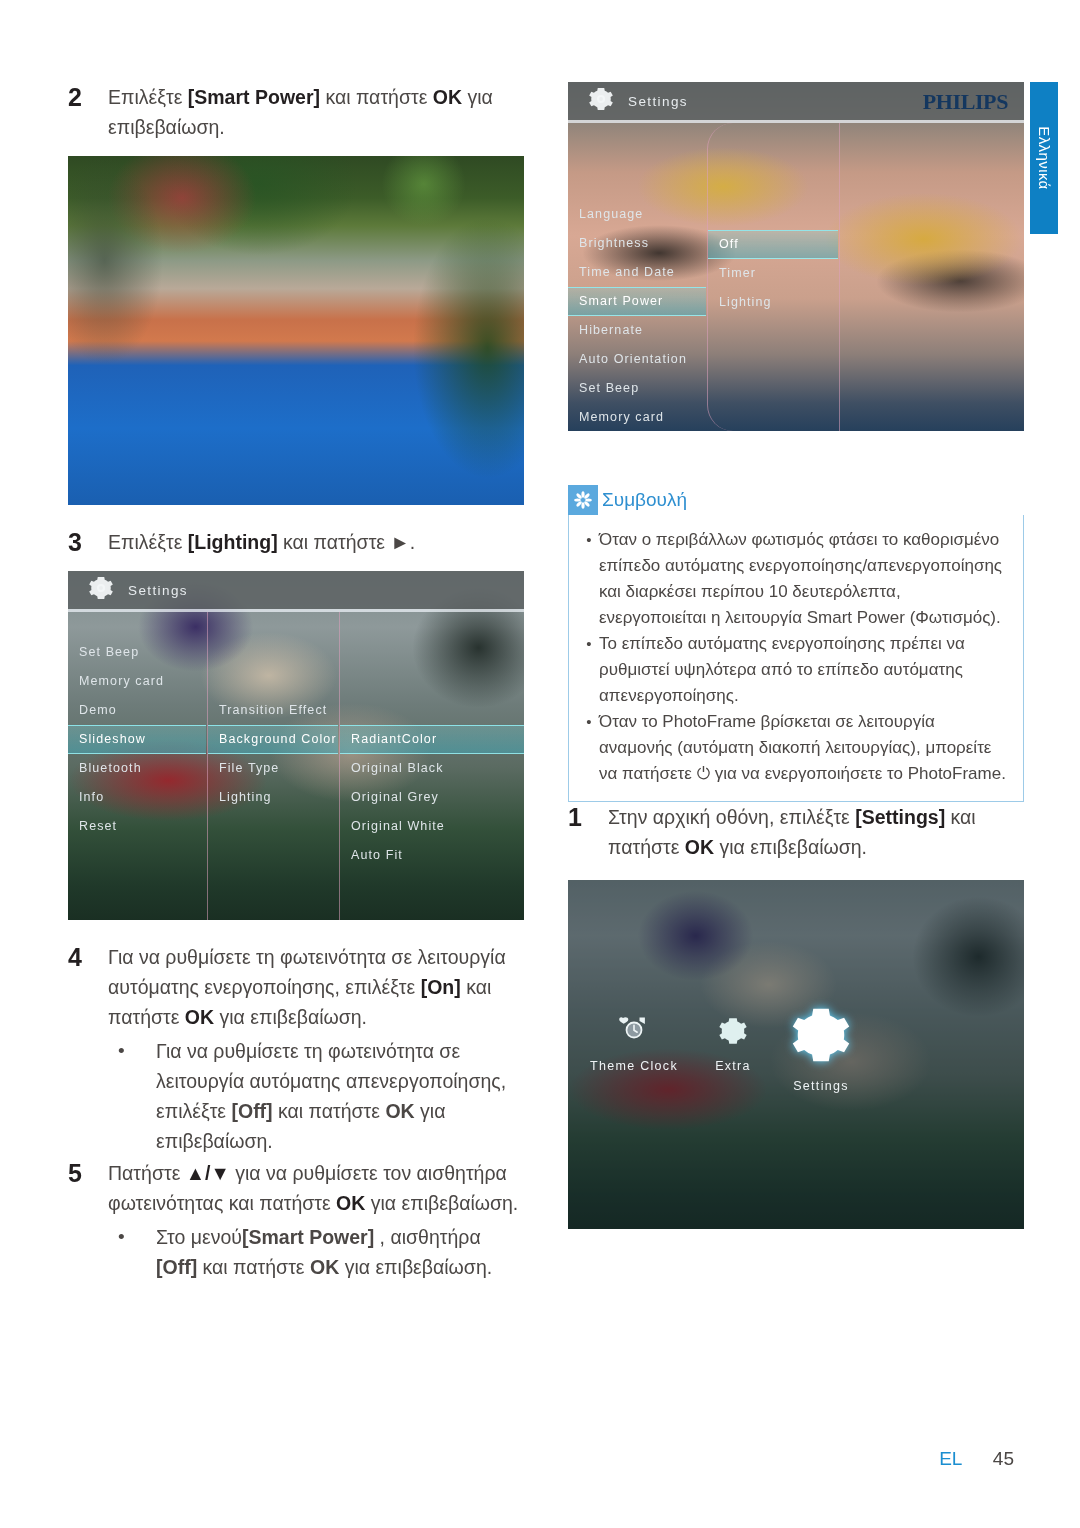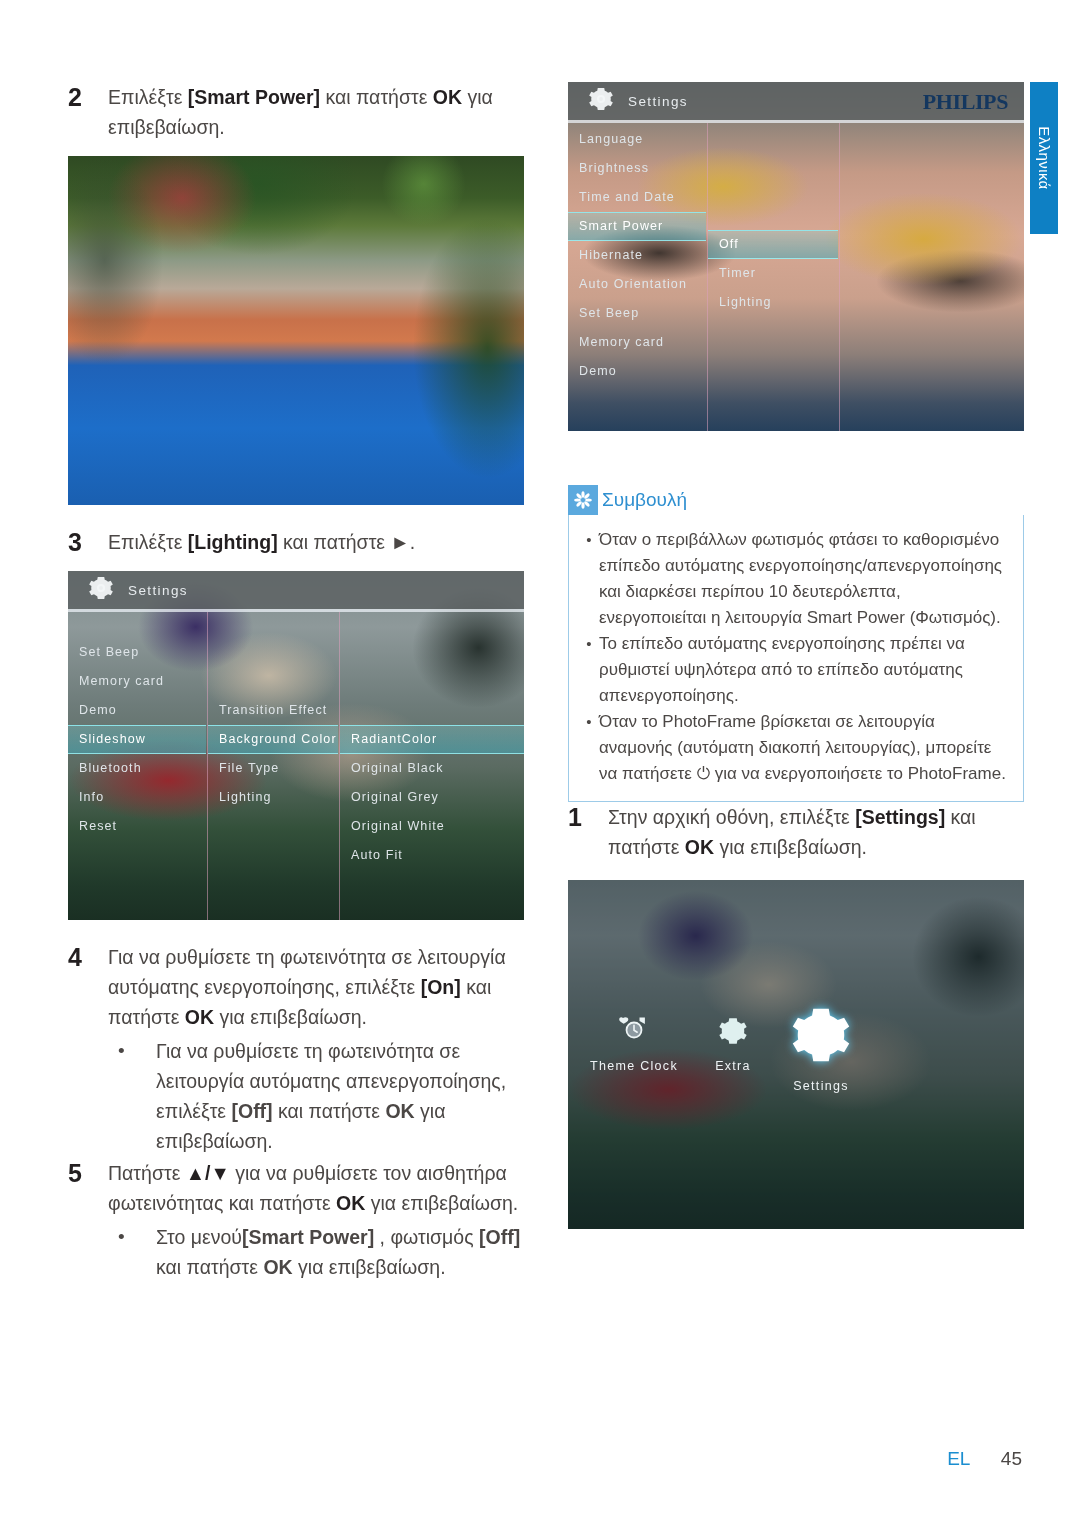--- a/index.html
+++ b/index.html
@@ -318,21 +318,21 @@
     font-size: 31px;
     line-height: 38px;
     font-weight: bold;
     margin: 0 0 24px 0;
     letter-spacing: -0.2px;
   }
 
   
   .footer {
     position: absolute;
-    left: 0; right: 0;
+    left: 0; right: 8px;
     top: 1448px;
     text-align: right;
     padding-right: 58px;
   }
   .footer .el {
     color: #1b8ed0;
     font-size: 19px;
     margin-right: 26px;
   }
   .footer .pg {
@@ -414,21 +414,21 @@
   </div>
 
   <div class="step" style="margin-top:2px;">
     <div class="step-num">5</div>
     <div class="step-body"><span>Πατήστε </span><b>▲/▼</b><span> για να ρυθμίσετε τον αισθητήρα φωτεινότητας και πατήστε </span><b>OK</b><span> για επιβεβαίωση.</span></div>
   </div>
 
 
   <div class="sub-bullet" style="margin-left:40px; margin-top:2px;">
     <div class="dot">•</div>
-    <div class="txt"><span>Στο μενού</span><b>[Smart Power]</b><span> , φωτισμός </span><b>[Off]</b><span> και πατήστε </span><b>OK</b><span> για επιβεβαίωση.</span></div>
+    <div class="txt"><span>Στο μενού</span><b>[Smart Power]</b><span> , αισθητήρα </span><b>[Off]</b><span> και πατήστε </span><b>OK</b><span> για επιβεβαίωση.</span></div>
   </div>
 
 </div>
 
 <div class="col col-right" style="top:82px;">
 
   <div class="shot">
     <div class="bg-butterfly"></div>
 
     <div class="osd-bar">
@@ -436,33 +436,33 @@
         <svg width="26" height="26" viewBox="0 0 24 24">
             <path fill="#f2f5f7" d="M12 8.2a3.8 3.8 0 1 0 0 7.6 3.8 3.8 0 0 0 0-7.6zm0 5.6a1.8 1.8 0 1 1 0-3.6 1.8 1.8 0 0 1 0 3.6z"></path>
             <path fill="#f2f5f7" d="M21 12c0-.6-.06-1.2-.17-1.76l2.1-1.5-2-3.46-2.43.95a8.9 8.9 0 0 0-3.04-1.76L15 1.8H9l-.46 2.67a8.9 8.9 0 0 0-3.04 1.76L3.07 5.28l-2 3.46 2.1 1.5C3.06 10.8 3 11.4 3 12s.06 1.2.17 1.76l-2.1 1.5 2 3.46 2.43-.95a8.9 8.9 0 0 0 3.04 1.76L9 22.2h6l.46-2.67a8.9 8.9 0 0 0 3.04-1.76l2.43.95 2-3.46-2.1-1.5c.11-.56.17-1.16.17-1.76z" opacity=".95"></path>
           </svg>
       </span>
       <span class="osd-title">Settings</span>
     </div>
     <div class="philips-logo">PHILIPS</div>
     <div class="osd-underline"></div>
 
-    <div class="menu-col menu-c1" style="padding-top:2px;">
+    <div class="menu-col menu-c1" style="padding-top:32px;margin-top:45px;">
       <div class="menu-item">Language</div>
       <div class="menu-item">Brightness</div>
       <div class="menu-item">Time and Date</div>
       <div class="menu-item sel">Smart Power</div>
       <div class="menu-item">Hibernate</div>
       <div class="menu-item">Auto Orientation</div>
       <div class="menu-item">Set Beep</div>
       <div class="menu-item">Memory card</div>
       <div class="menu-item">Demo</div>
     </div>
 
-    <div class="menu-col menu-c2" style="padding-top:107px;">
+    <div class="menu-col menu-c2" style="padding-top:107px;border-radius:26px;">
       <div class="menu-item sel">Off</div>
       <div class="menu-item">Timer</div>
       <div class="menu-item">Lighting</div>
     </div>
 
     <div class="menu-col menu-c3"></div>
   </div>
 
   <div class="tip-wrap" style="margin-top:54px;">
     <div class="tip-head">

